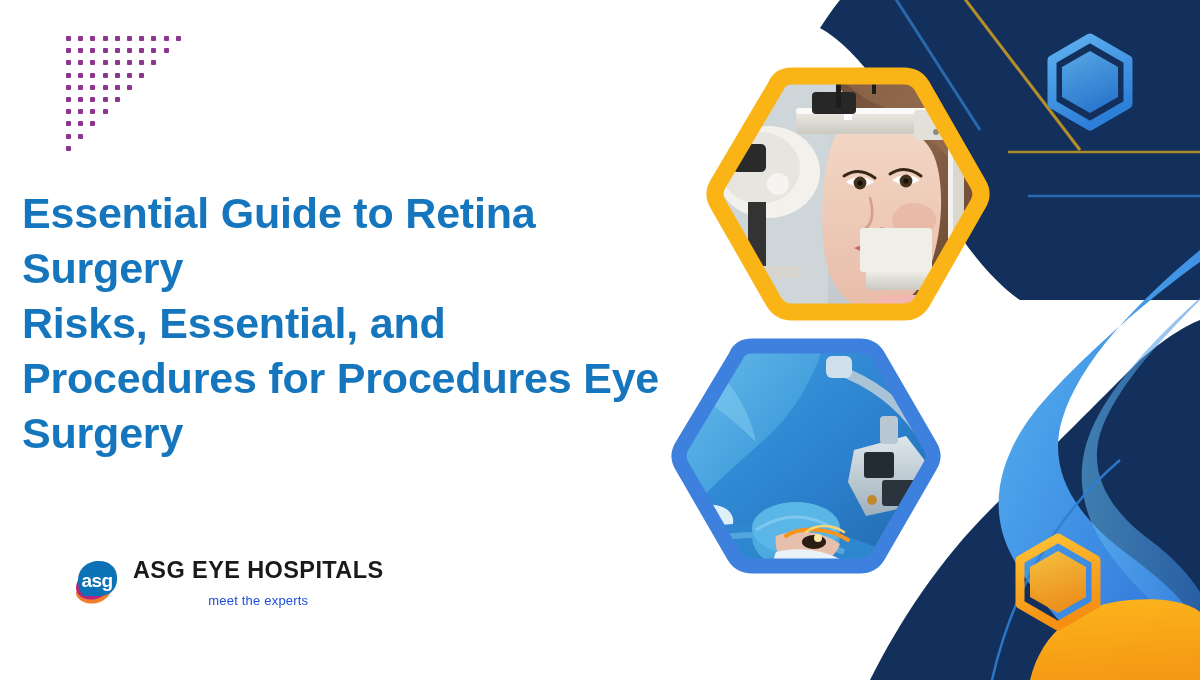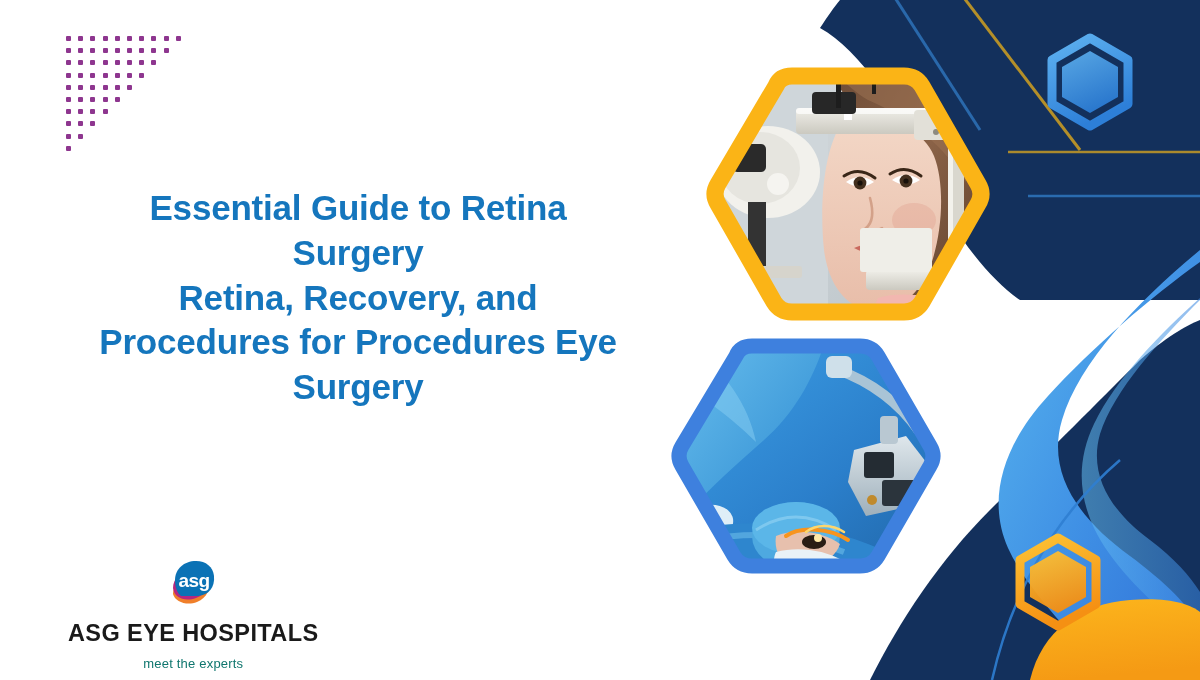--- a/index.html
+++ b/index.html
@@ -25,41 +25,41 @@
   }
   .dotrow { display:flex; gap:7.2px; height:5px; }
   .dot { width:5px; height:5px; background:#8e368f; border-radius:1px; flex:0 0 auto; }
 
   
   .rightart { position:absolute; right:0; top:0; width:420px; height:680px; }
   .rightart svg { display:block; width:100%; height:100%; }
 
   
   .headline {
-    position:absolute; left:28px; top:186px; width:660px;
-    text-align:center;
+    position:absolute; left:22px; top:186px; width:660px;
+    text-align:left;
     color:#1576bd;
     font-weight:bold;
-    font-size:35px;
+    font-size:43px;
     line-height:1.28;
     letter-spacing:-0.2px;
   }
   .headline .l { display:block; }
 
   
-  .logo { position:absolute; left:68px; top:556px; display:flex; align-items:center; gap:9px;flex-direction:column; }
+  .logo { position:absolute; left:68px; top:556px; display:flex; align-items:center; gap:9px; }
   .logomark { width:56px; height:56px; position:relative; flex:0 0 auto; }
   .logomark svg { display:block; width:100%; height:100%; }
   .logotext { display:flex; flex-direction:column; align-items:center; }
   .logotitle {
     font-size:23.5px; font-weight:bold; color:#1a1a1a;
     letter-spacing:0.4px; line-height:1.05; white-space:nowrap;
   }
   .logotag {
-    font-size:13px; color:#0f766e; letter-spacing:0.2px;
+    font-size:13px; color:#1d4ed8; letter-spacing:0.2px;
     line-height:1.4; margin-top:9px; white-space:nowrap;
   }
 
   
   .hexwrap { position:absolute; }
   .hexwrap svg { display:block; width:100%; height:100%; overflow:visible; }
 
   #hex-big   { left:628px; top:52px;  width:440px; height:462px; }
   #hex-small { left:668px; top:330px; width:312px; height:324px; }
 </style>
@@ -200,21 +200,21 @@
         <span class="dot" style="background: rgb(142, 54, 143);"></span>
       </div>
       <div class="dotrow">
         <span class="dot" style="background: rgb(142, 54, 143);"></span>
       </div>
     </div>
 
   <h1 class="headline" id="headline" style="color: rgb(21, 118, 189);">
       <span class="l">Essential Guide to Retina</span>
       <span class="l">Surgery</span>
-      <span class="l">Retina, Recovery, and</span>
+      <span class="l">Risks, Essential, and</span>
       <span class="l">Procedures for Procedures Eye</span>
       <span class="l">Surgery</span>
     </h1>
 
   <div class="hexwrap" id="hex-big">
     <svg viewBox="0 0 440 462" aria-hidden="true">
       <defs>
         <clipPath id="clipBigHex">
           <path d="M148,34 Q152,24 164,24 L276,24 Q288,24 294,34 L350,132 Q356,142 350,152
                    L294,250 Q288,260 276,260 L164,260 Q152,260 146,250 L90,152 Q84,142 90,132 Z" transform="translate(0,0) scale(1.0)"></path>

